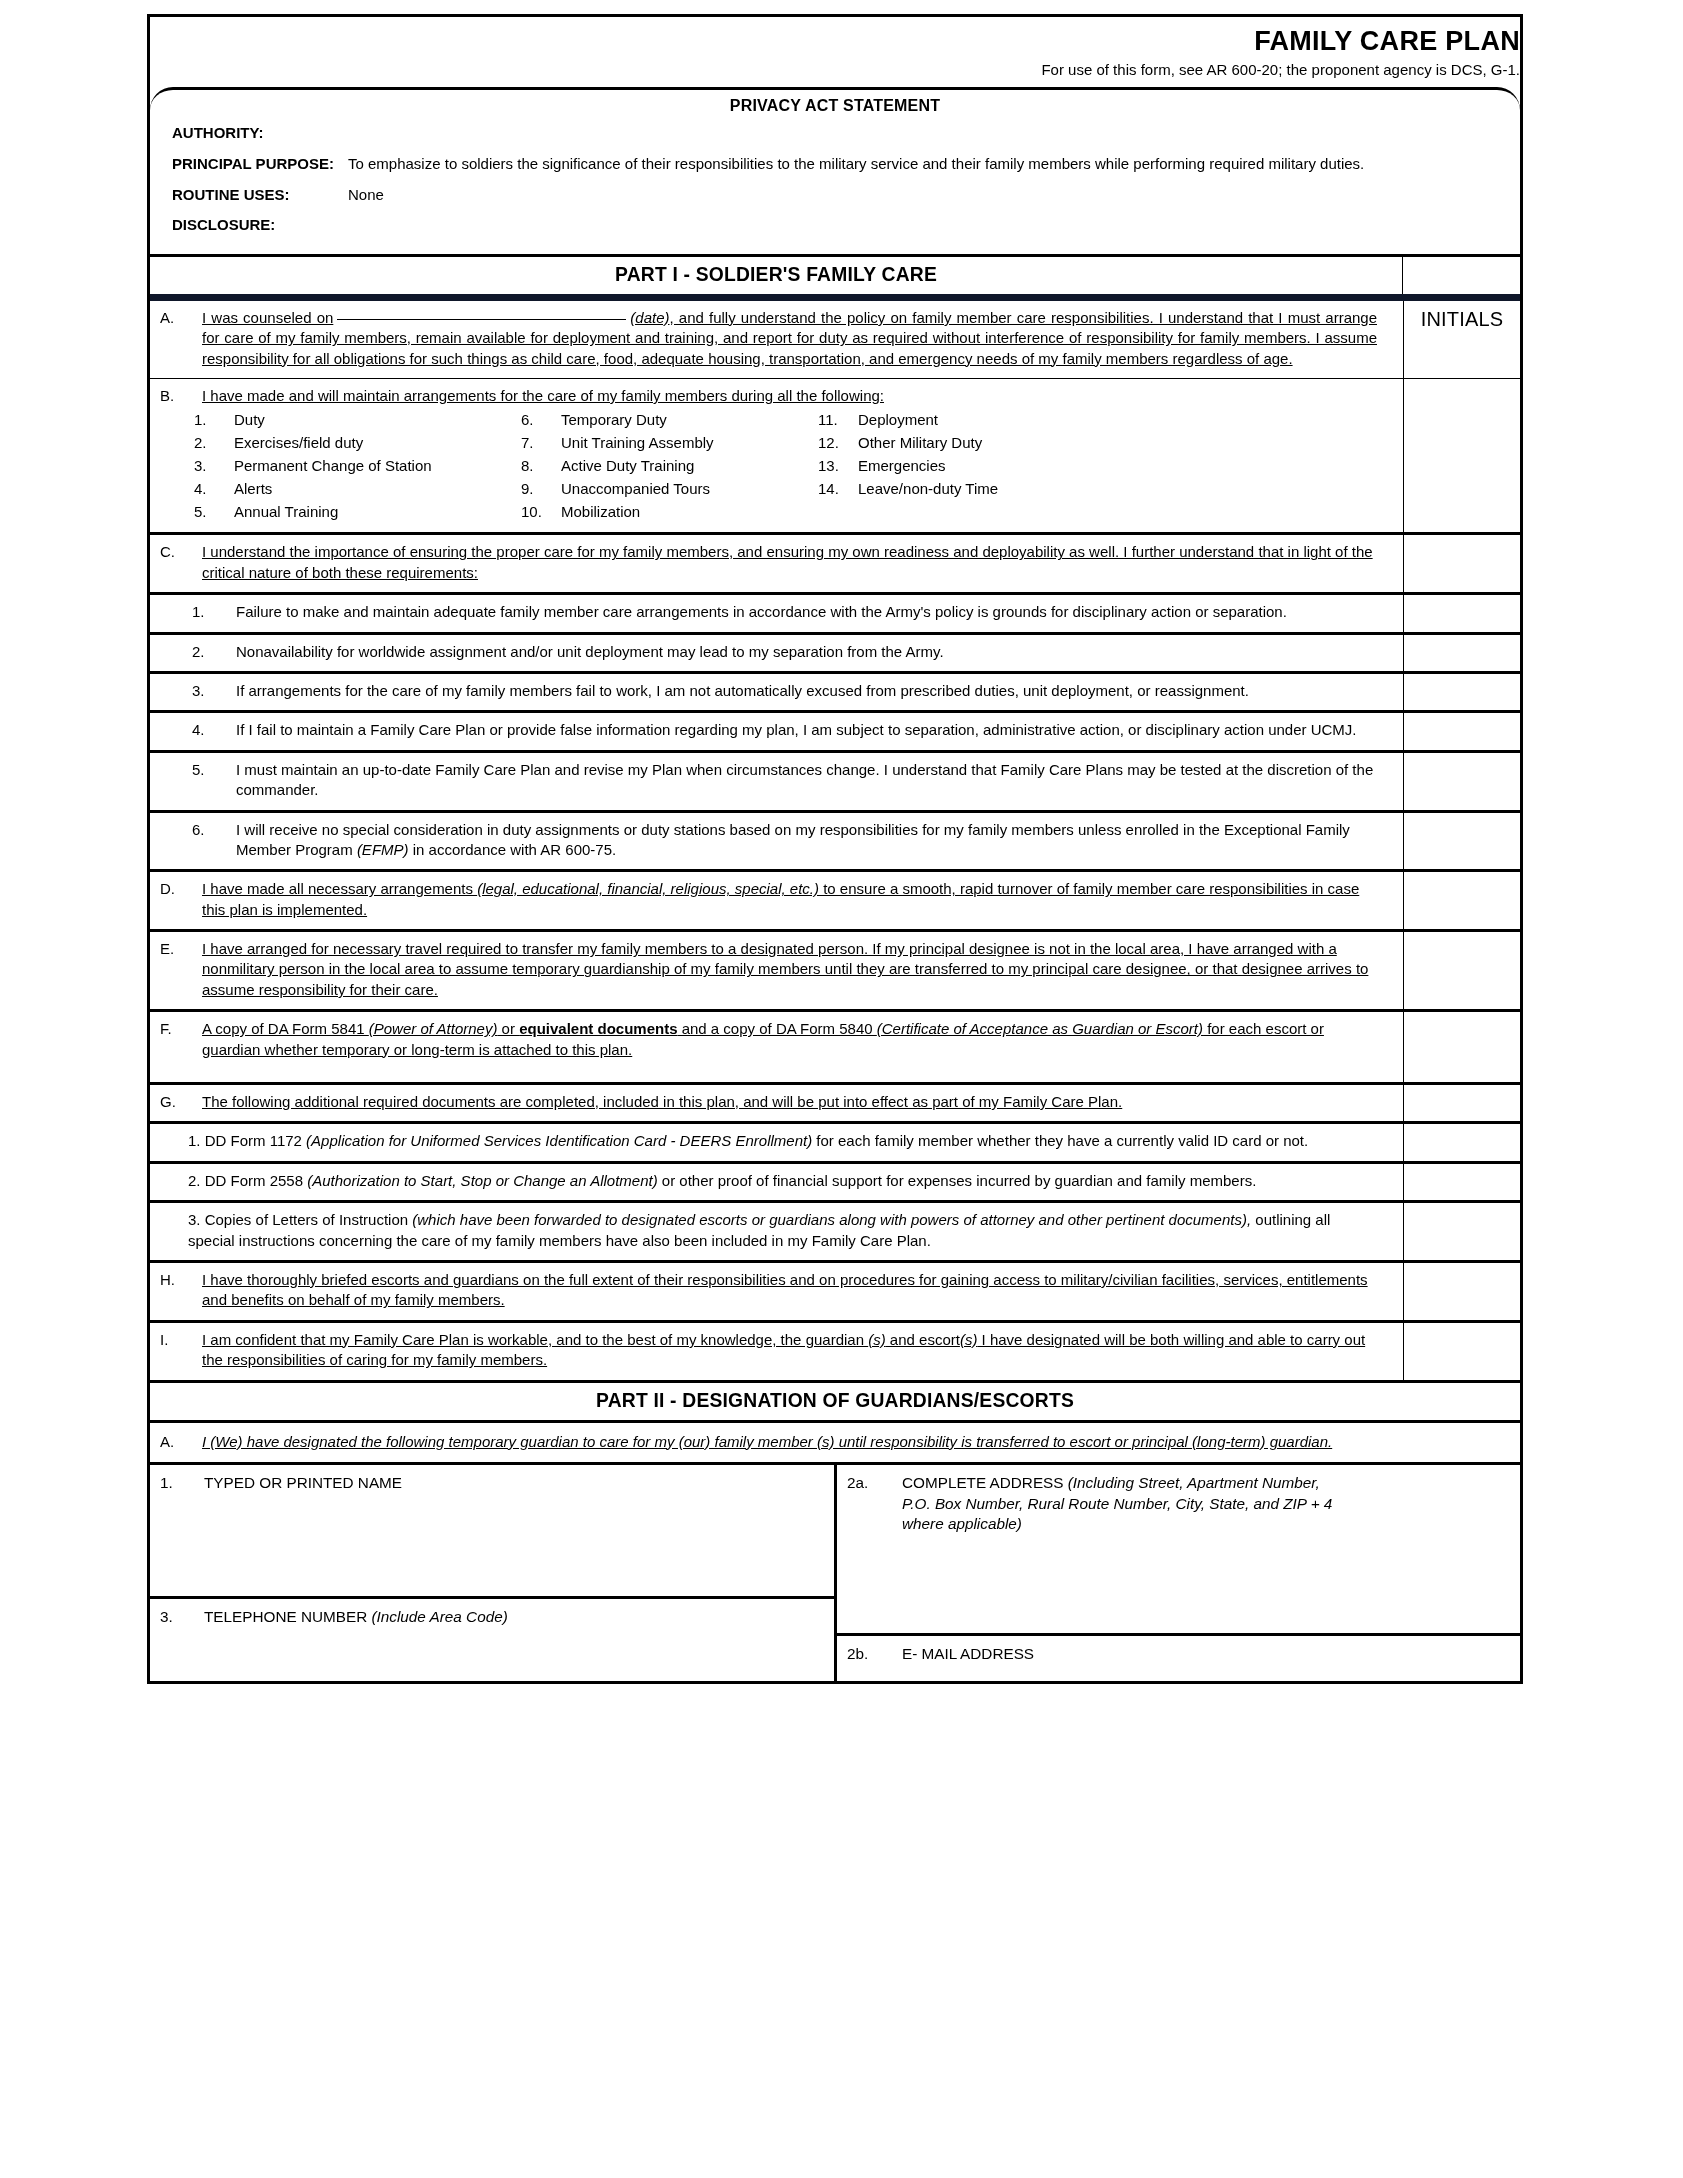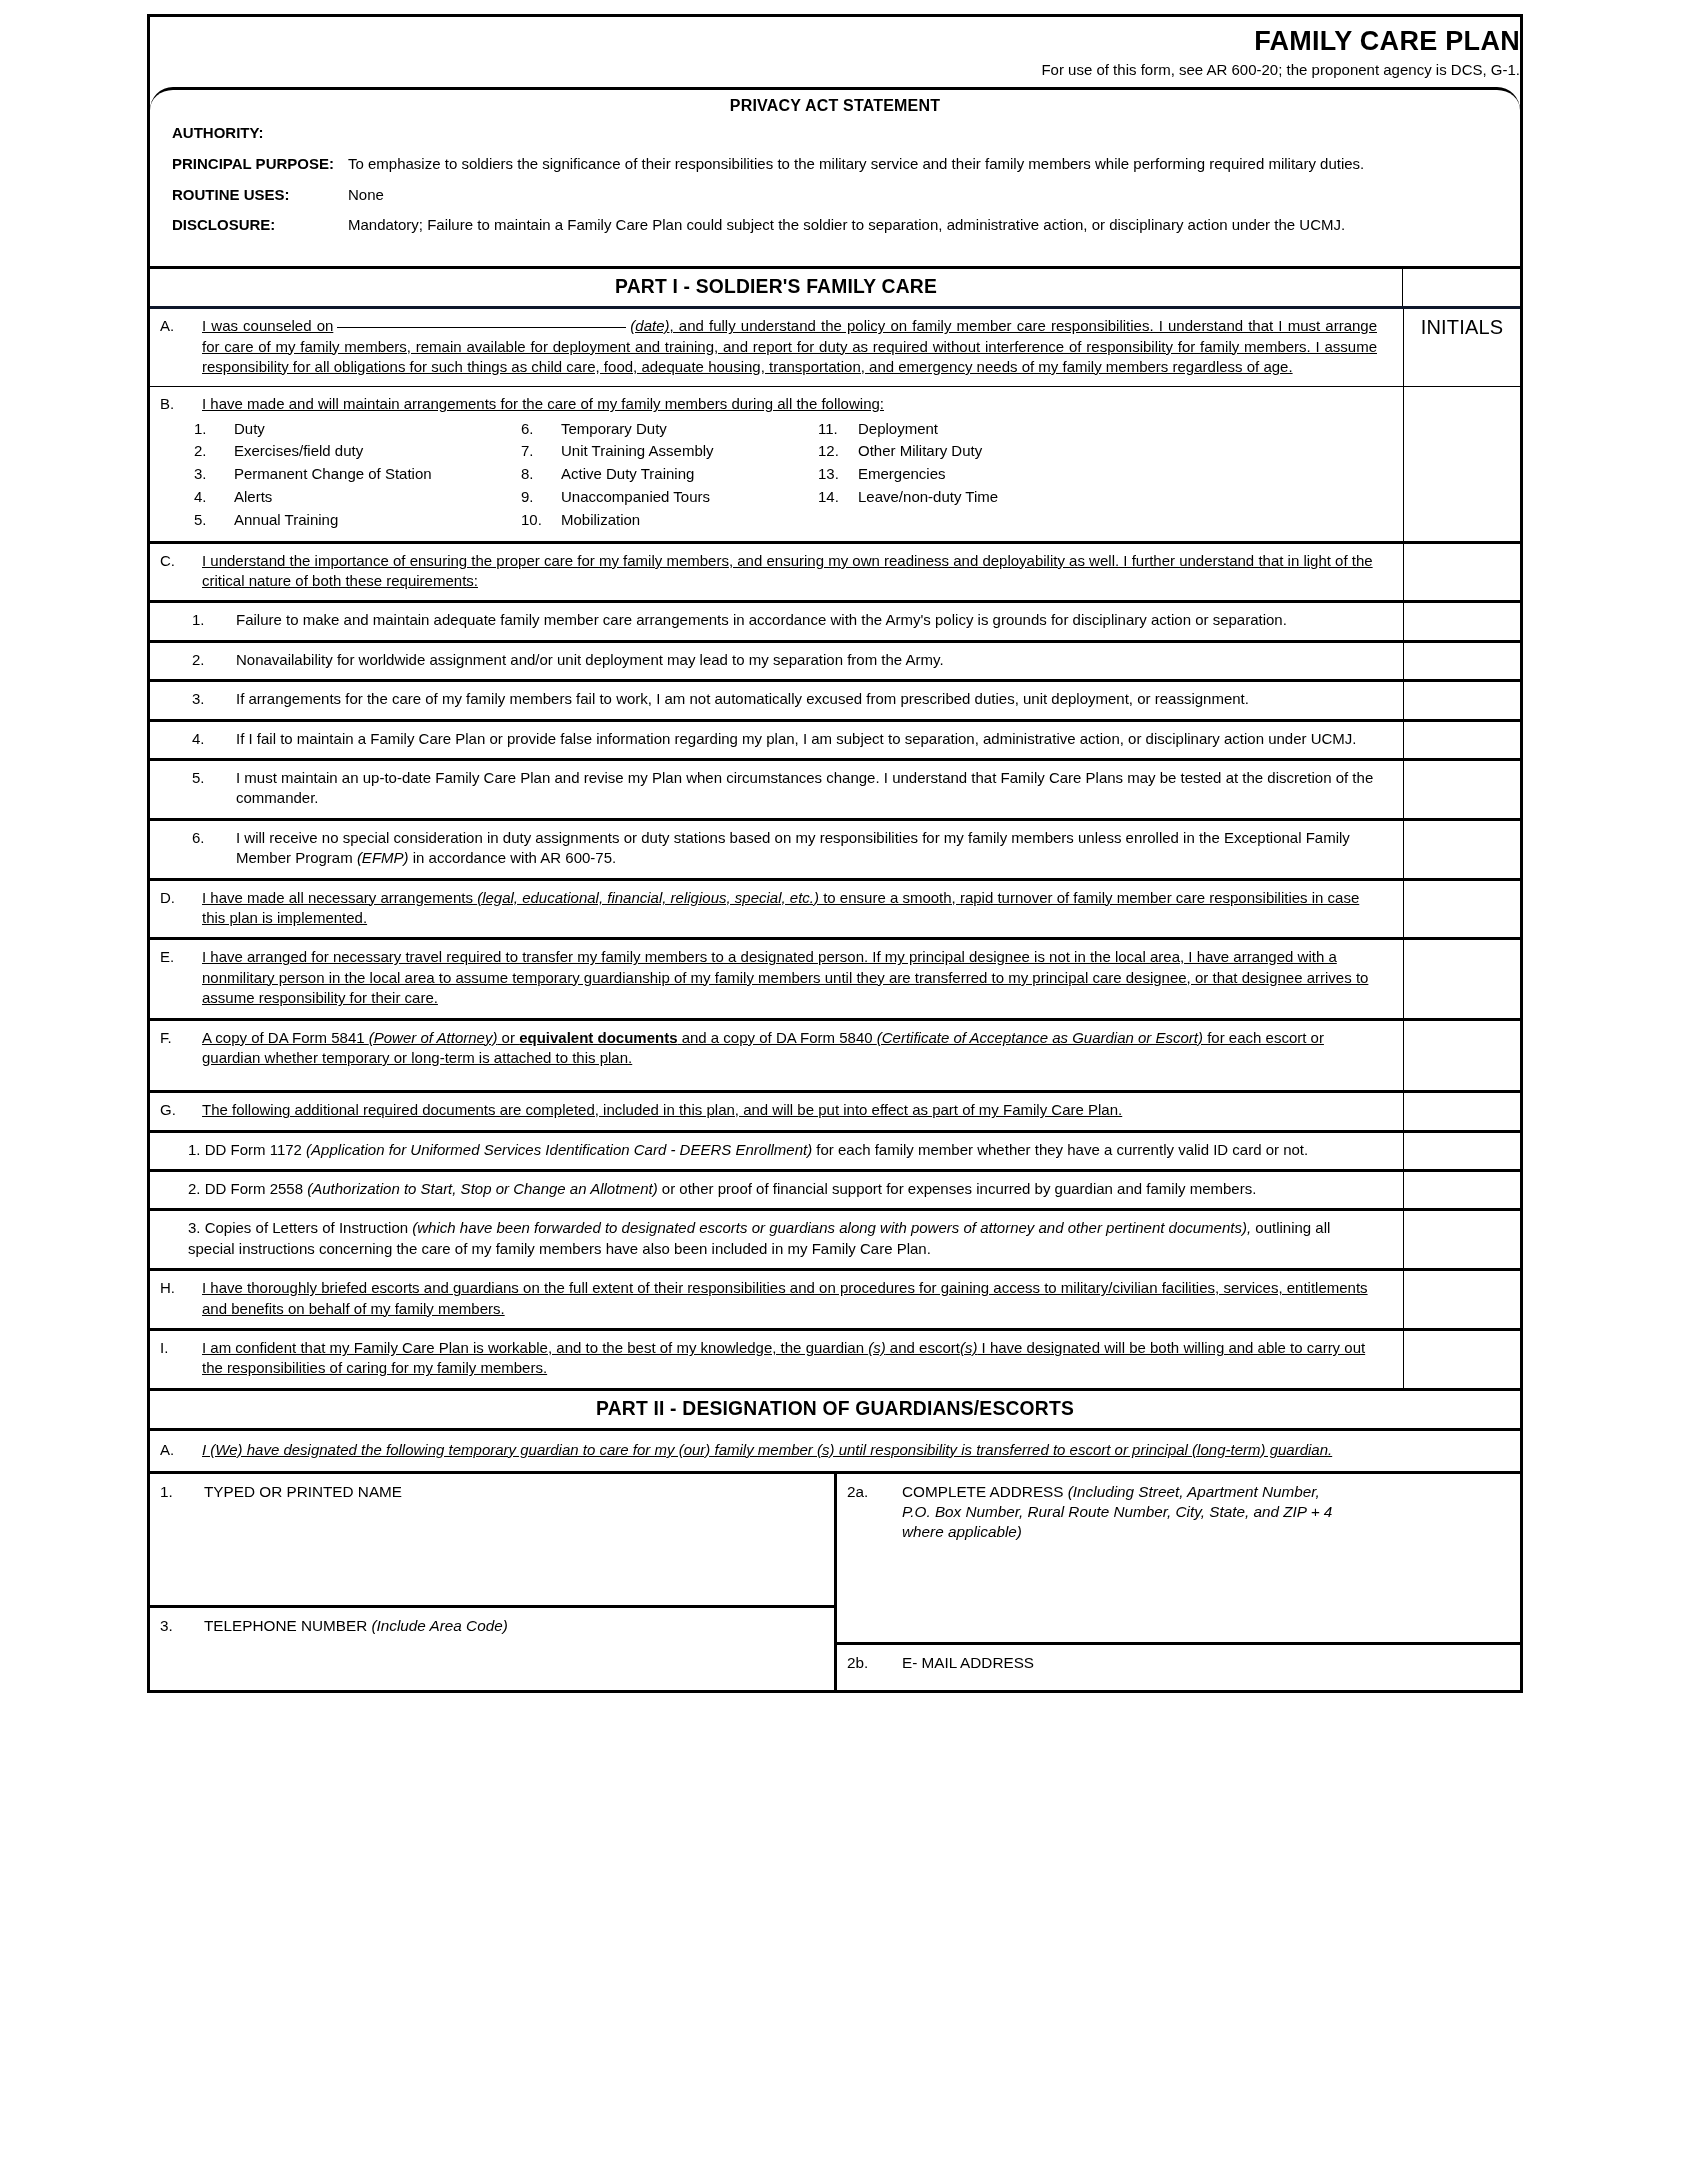--- a/index.html
+++ b/index.html
@@ -99,22 +99,21 @@
     box-sizing: border-box;
     padding-right: 38px;
     font-size: 15px;
     line-height: 1.32;
   }
 
   
   .part-banner-row {
     display: flex;
     border-top: 3px solid #000;
-    border-bottom: 3px solid #0f172a;
-    margin-top: 12px;
+    border-bottom: 7px solid #0f172a;
   }
   .part-banner {
     flex: 1 1 auto;
     text-align: center;
     font-size: 19.3px;
     font-weight: bold;
     letter-spacing: 0.2px;
     padding: 7px 0 8px 0;
   }
   .part-banner-pad {
@@ -305,21 +304,20 @@
         <div class="pa-value">To emphasize to soldiers the significance of their responsibilities to the military service and their family members while performing required military duties.</div>
       </div>
 
       <div class="pa-row">
         <div class="pa-label">ROUTINE USES:</div>
         <div class="pa-value">None</div>
       </div>
 
       <div class="pa-row">
         <div class="pa-label">DISCLOSURE:</div>
-        <div class="pa-value">Mandatory; Failure to maintain a Family Care Plan could subject the soldier to separation, administrative action, or disciplinary action under the UCMJ.</div>
       </div>
     </div>
 
     <div class="part-banner-row">
       <div class="part-banner">PART I - SOLDIER'S FAMILY CARE</div>
       <div class="part-banner-pad"></div>
     </div>
 
     <div class="row">
       <div class="body-cell">

